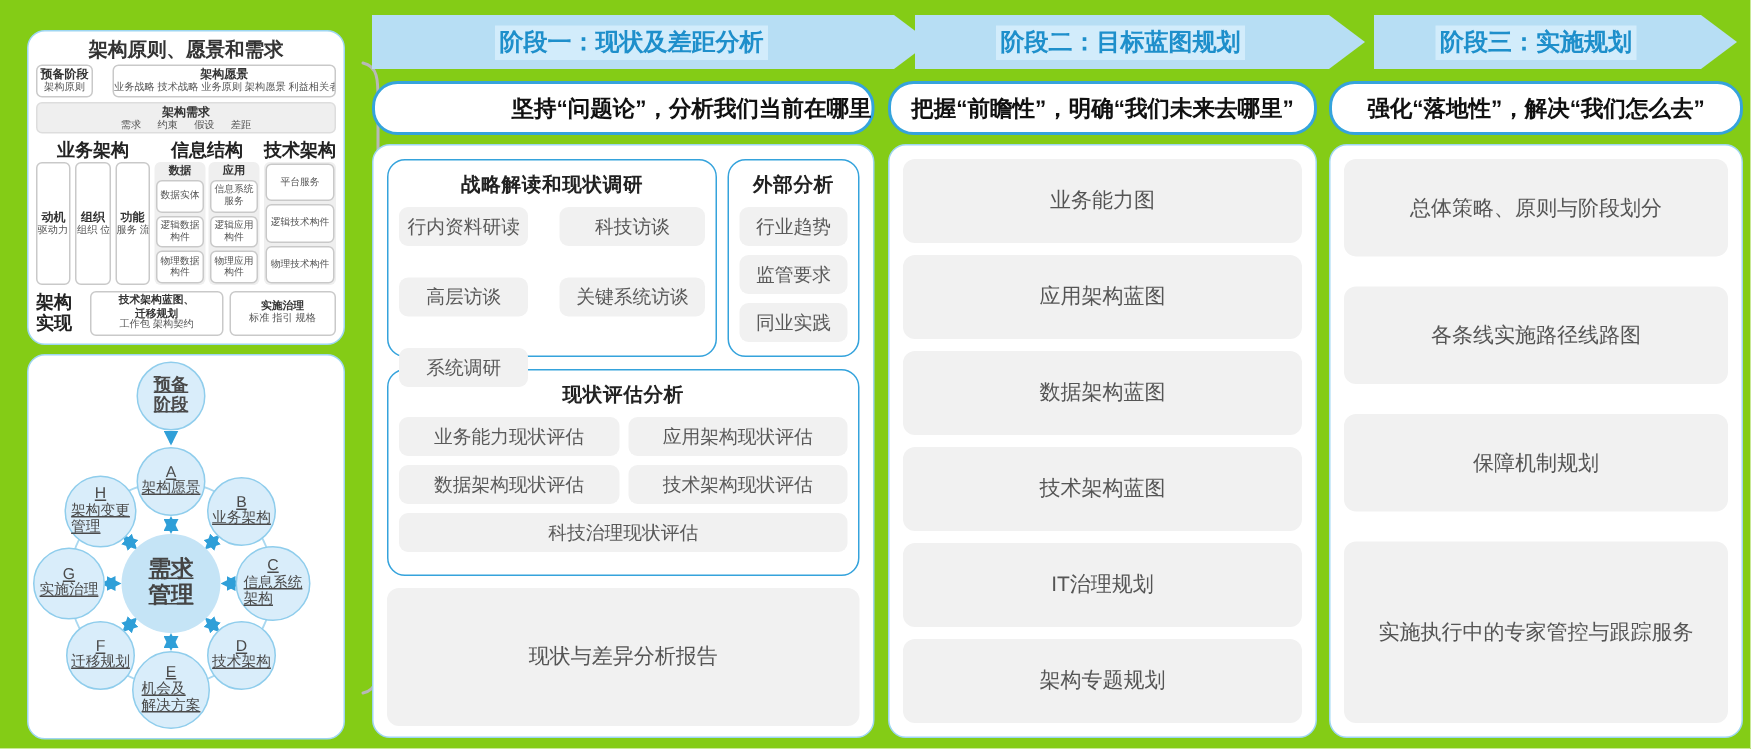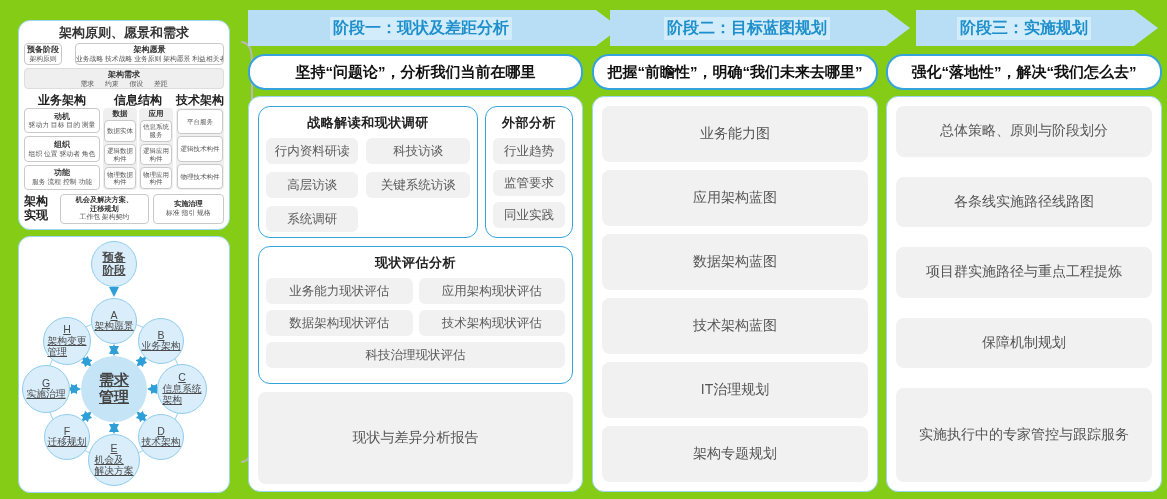--- a/index.html
+++ b/index.html
@@ -23,21 +23,21 @@
   .sbox b{display:block; font-size:8px; color:#333; line-height:1.2; white-space:pre-line;}
   .sbox span{display:block; font-size:6.8px; color:#555; line-height:1.25; white-space:nowrap;}
   .tp-row1{display:flex; gap:13px; margin-top:2px; height:22px;}
   .prep-box{width:38px;}
   .vision-box{flex:1;}
   .req-box{margin-top:3px; height:21px; background:var(--group_bg); border-color:#ddd;}
   .req-box span{word-spacing:9px;}
   .col-heads{display:flex; gap:3px; margin-top:3px; height:14px; font-weight:bold; font-size:12px; color:#222; text-align:center;}
   .col-heads .h-b{width:76px;} .col-heads .h-i{width:70px;} .col-heads .h-t{flex:1;}
   .tp-cols{display:flex; gap:3px; margin-top:2px; height:82px;}
-  .bcol{width:76px; display:flex; flex-direction:column; gap:3px;}
+  .bcol{width:76px; display:flex; flex-direction:row; gap:3px;}
   .bcol .sbox{flex:1; display:flex; flex-direction:column; justify-content:center;}
   .icol{width:70px; display:flex; gap:2px;}
   .gcol{flex:1; background:var(--group_bg); border-radius:4px; padding:1px; display:flex; flex-direction:column; gap:2px;}
   .gcol .gh{font-size:7.5px; font-weight:bold; text-align:center; color:#333; height:9px; line-height:9px;}
   .gcol .sbox{flex:1; display:flex; align-items:center; justify-content:center; padding:0;}
   .gcol .sbox span{font-size:6.5px; white-space:normal; line-height:1.15;}
   .tcol{flex:1;}
   .real-row{display:flex; gap:4px; margin-top:4px; height:30px;}
   .real-label{width:32px; font-weight:bold; font-size:12px; line-height:1.15; color:#222; display:flex; align-items:center;}
   .real-box1{flex:1.25; display:flex; flex-direction:column; justify-content:center;}
@@ -74,37 +74,37 @@
         clip-path:polygon(0 0, calc(100% - 24px) 0, 100% 50%, calc(100% - 24px) 100%, 0 100%);}
   .band-text{font-size:16px; font-weight:bold; color:var(--band_text); background:var(--band_hl); padding:1px 3px;}
   .band1{left:248px; width:372px;}
   .band2{left:610px; width:300px;}
   .band3{left:916px; width:242px;}
 
   
   .subtitle{position:absolute; top:54px; height:36px; border:2px solid var(--blue_border); border-radius:17px;
             background:#fff; display:flex; align-items:center; justify-content:center;
             font-size:15px; font-weight:bold; color:#111;}
-  .sub1{left:248px; width:335px;} .sub2{left:592px; width:286px;} .sub3{left:886px; width:276px;}
+  .sub1{left:248px; width:335px;justify-content:flex-end;} .sub2{left:592px; width:286px;} .sub3{left:886px; width:276px;}
 
   
   .pcol{position:absolute; top:96px; height:396px; border:1.5px solid var(--panel_border); border-radius:12px; background:#fff; padding:9px;}
   .pcol1{left:248px; width:335px;}
   .pcol2{left:592px; width:286px; display:flex; flex-direction:column; gap:8px;}
   .pcol3{left:886px; width:276px; display:flex; flex-direction:column; gap:20px;}
   .gbox{background:var(--gray_box); border-radius:8px; display:flex; align-items:center; justify-content:center;
         font-size:14px; color:#555; text-align:center; flex:1;}
   .pcol3 .gbox.tall{flex:1.85;}
 
   .p1-top{display:flex; gap:7px; height:132px;}
   .bluebox{border:1.5px solid var(--blue_border); border-radius:12px; background:#fff; padding:6px 7px;}
   .bluebox h3{font-size:13px; font-weight:bold; color:#222; text-align:center; margin:1px 0 6px; letter-spacing:.5px;}
   .survey{flex:1;}
   .external{width:88px;}
-  .survey-grid{display:grid; grid-template-columns:1fr 1.12fr; gap:8px;}
+  .survey-grid{display:grid; grid-template-columns:1fr 1.12fr; gap:21px;}
   .gitem{background:var(--gray_box); border-radius:6px; height:26px; display:flex; align-items:center; justify-content:center;
          font-size:12.5px; color:var(--gray_text); text-align:center;}
   .ext-list{display:flex; flex-direction:column; gap:6px;}
   .assess{margin-top:8px; height:138px;}
   .assess-grid{display:grid; grid-template-columns:1fr 1fr; gap:6px;}
   .assess-grid .full{grid-column:1 / -1;}
   .report{margin-top:8px; height:92px; font-size:14px;}
 </style>
 </head>
 <body>
@@ -184,21 +184,21 @@
             <span>物理技术构件</span>
           </div>
       </div>
     </div>
     <div class="real-row">
       <div class="real-label">
           <span style="white-space:pre-line">架构
 实现</span>
         </div>
       <div class="sbox real-box1">
-        <b>机会及解决方案、
+        <b>技术架构蓝图、
 迁移规划</b>
         <span>工作包  架构契约</span>
       </div>
       <div class="sbox real-box2">
         <b>实施治理</b>
         <span>标准 指引 规格</span>
       </div>
     </div>
   </section>
 
@@ -324,18 +324,17 @@
     <div class="gbox">应用架构蓝图</div>
     <div class="gbox">数据架构蓝图</div>
     <div class="gbox">技术架构蓝图</div>
     <div class="gbox">IT治理规划</div>
     <div class="gbox">架构专题规划</div>
   </div>
 
   <div class="pcol pcol3">
     <div class="gbox">总体策略、原则与阶段划分</div>
     <div class="gbox">各条线实施路径线路图</div>
-    <div class="gbox">项目群实施路径与重点工程提炼</div>
     <div class="gbox">保障机制规划</div>
     <div class="gbox tall">实施执行中的专家管控与跟踪服务</div>
   </div>
 
 </div>
 
 </body></html>

